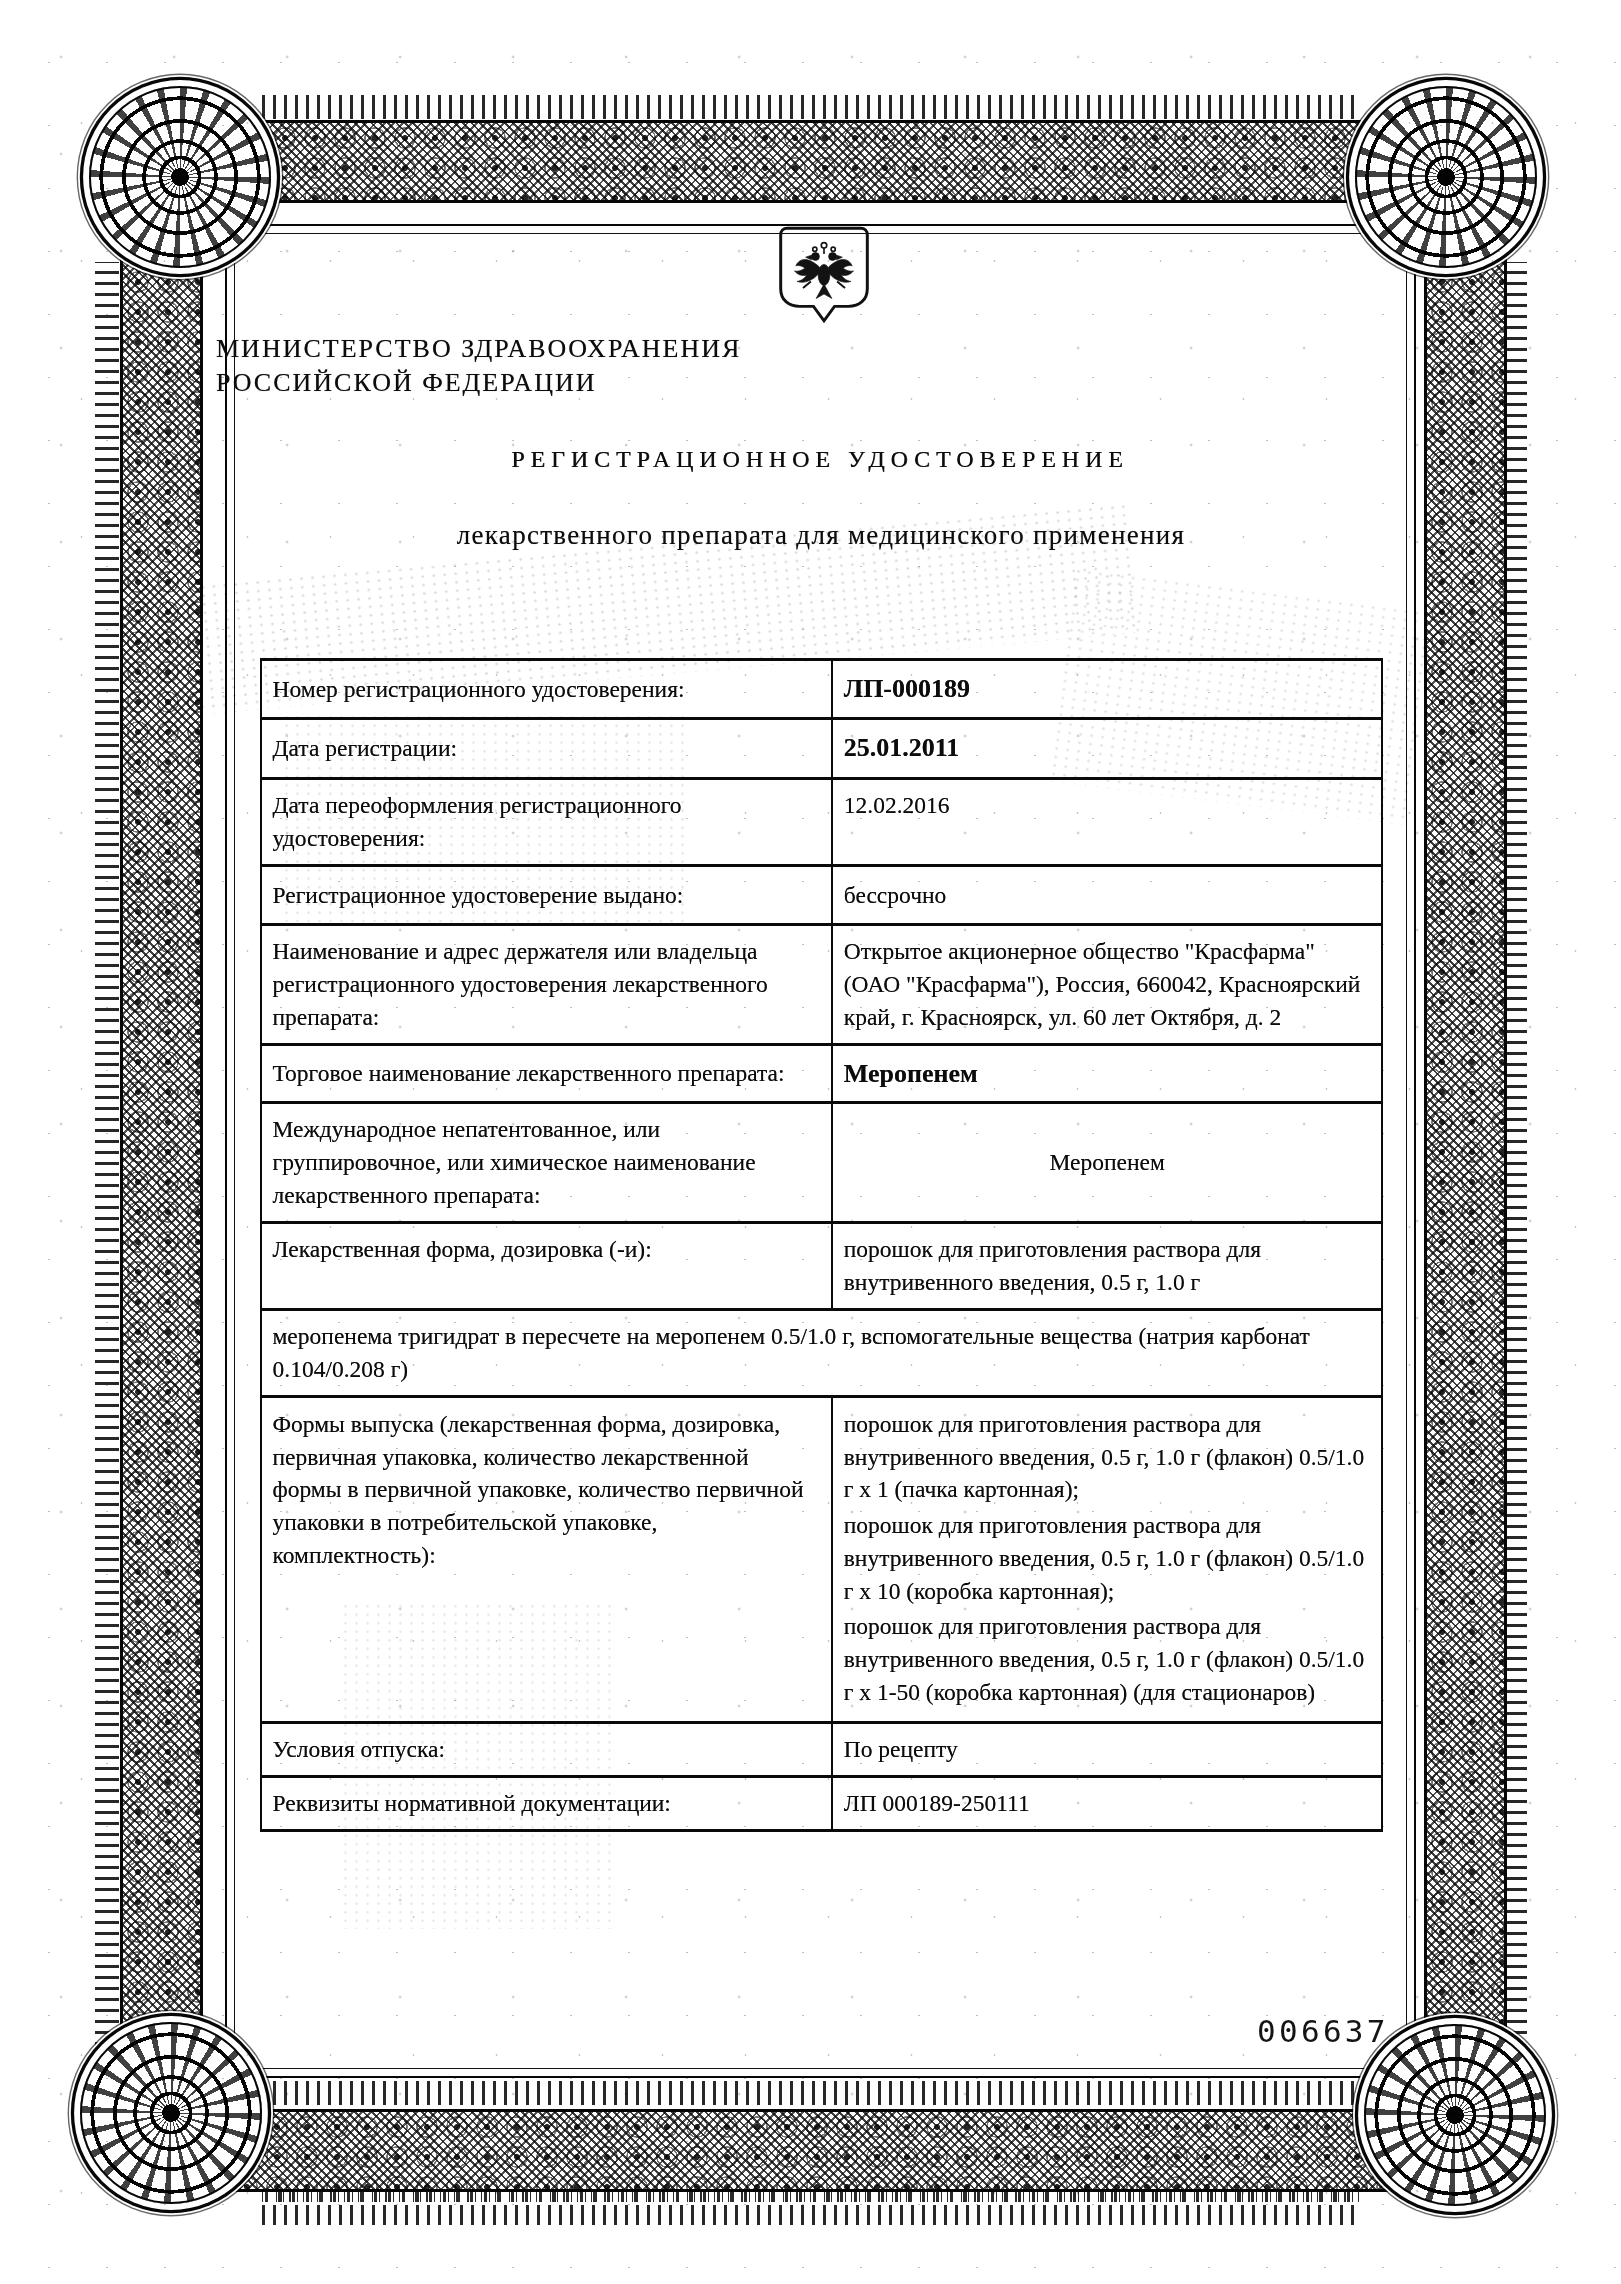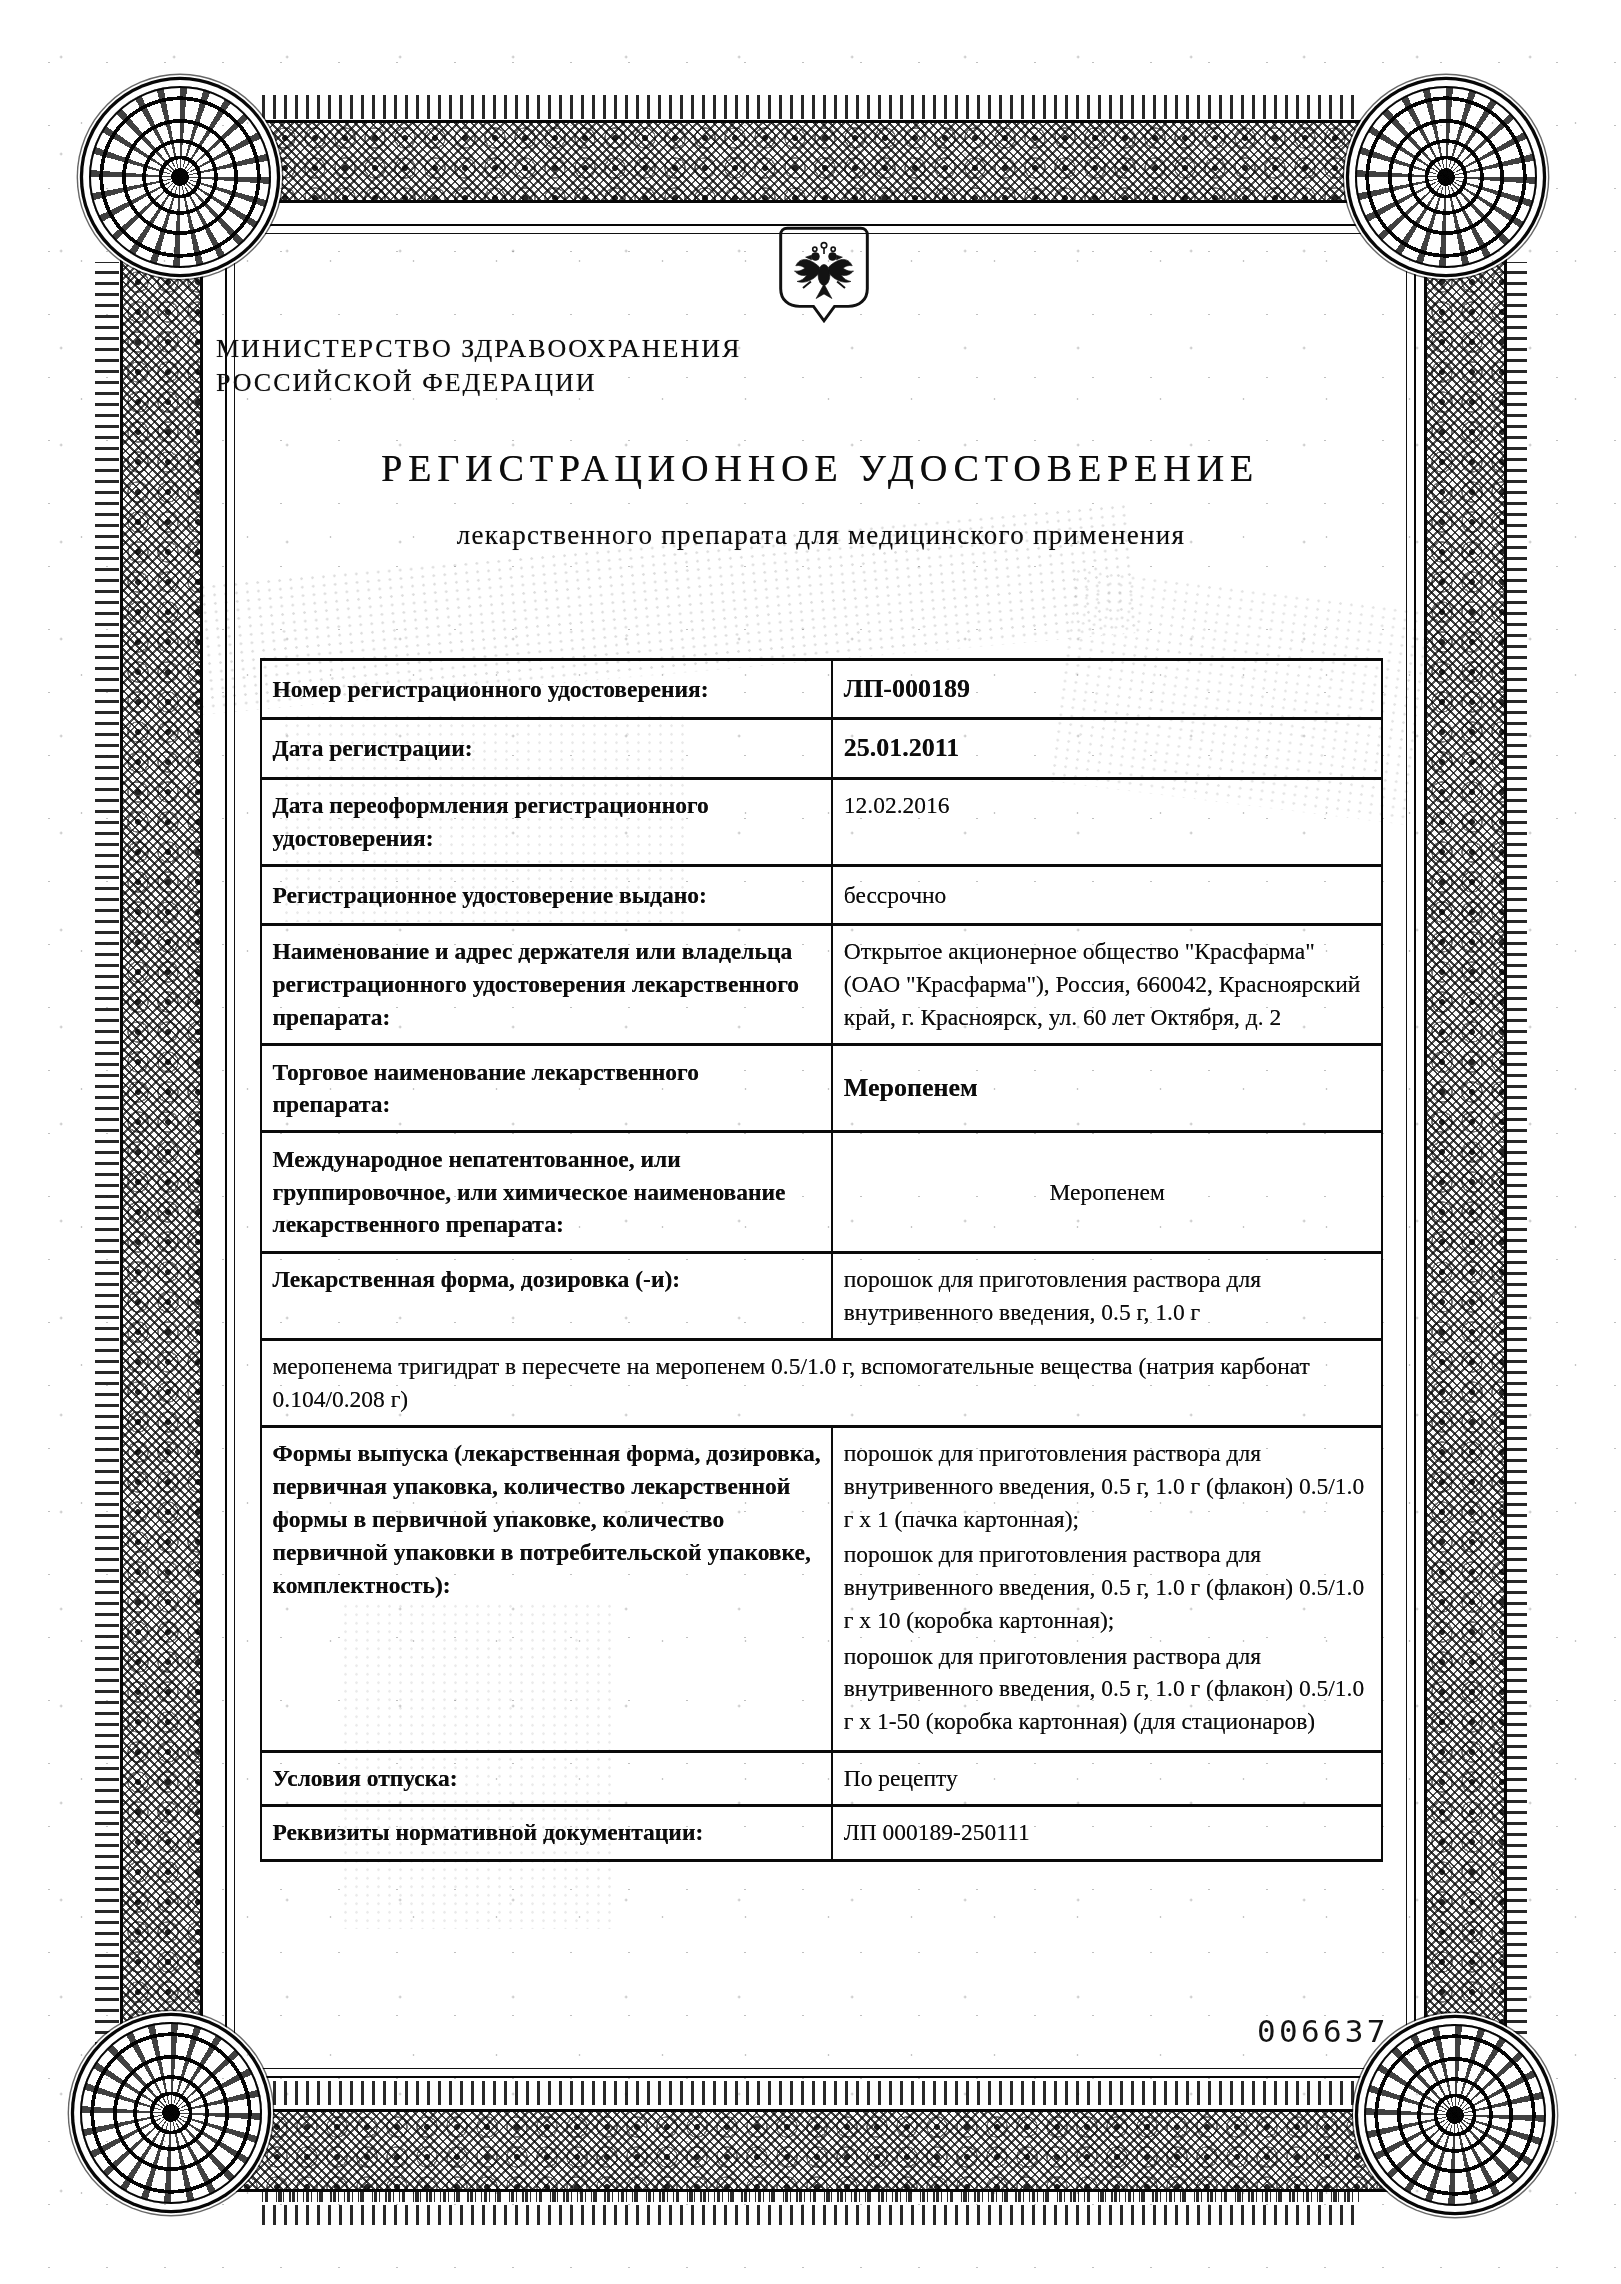--- a/index.html
+++ b/index.html
@@ -71,42 +71,42 @@
   }
   
   .emblem{position:absolute;z-index:3;left:778px;top:225px;}
   .ministry{
     position:absolute;z-index:3;left:216px;top:332px;width:1210px;
     font-size:26px;line-height:34px;letter-spacing:2px;
     text-shadow:0 0 0.7px rgba(0,0,0,.55);
   }
   .doc-title{
     position:absolute;z-index:3;left:150px;top:446px;width:1340px;margin:0;
-    text-align:center;font-size:38px;font-weight:normal;letter-spacing:5.9px;
+    text-align:center;font-size:24px;font-weight:normal;letter-spacing:5.9px;
     text-shadow:0.4px 0.4px 0 rgba(0,0,0,.7);
   }
   .doc-subtitle{
     position:absolute;z-index:3;left:216px;top:520px;width:1210px;
     text-align:center;font-size:27px;letter-spacing:1.3px;
     text-shadow:0 0 0.7px rgba(0,0,0,.5);
   }
   
   table.cert{
     position:absolute;z-index:3;left:260px;top:658px;width:1123px;
     border-collapse:collapse;table-layout:fixed;
     font-size:23.5px;line-height:1.4;
   }
   table.cert td{
     border-top:3.3px solid #0a0a0a;border-bottom:3.3px solid #0a0a0a;
     border-left:2px solid #0a0a0a;border-right:2px solid #0a0a0a;
     padding:9.2px 10.5px;vertical-align:middle;
     text-shadow:0 0 0.5px rgba(0,0,0,.6);
     word-wrap:break-word;
   }
-  td.lbl{width:51%;font-weight:bold;}
+  td.lbl{width:51%;font-weight:normal;}
   td.val{width:49%;}
   tr.top td{vertical-align:top;}
   .v-bold-center{text-align:left;font-weight:bold;font-size:26px;}
   .v-center{text-align:center;}
   td.full-bold{font-weight:bold;}
   .vline{margin:0 0 2.6px 0;}
   .rowh-s td{height:38px;}
   
   .serial{
     position:absolute;z-index:3;left:1248px;top:2013px;

